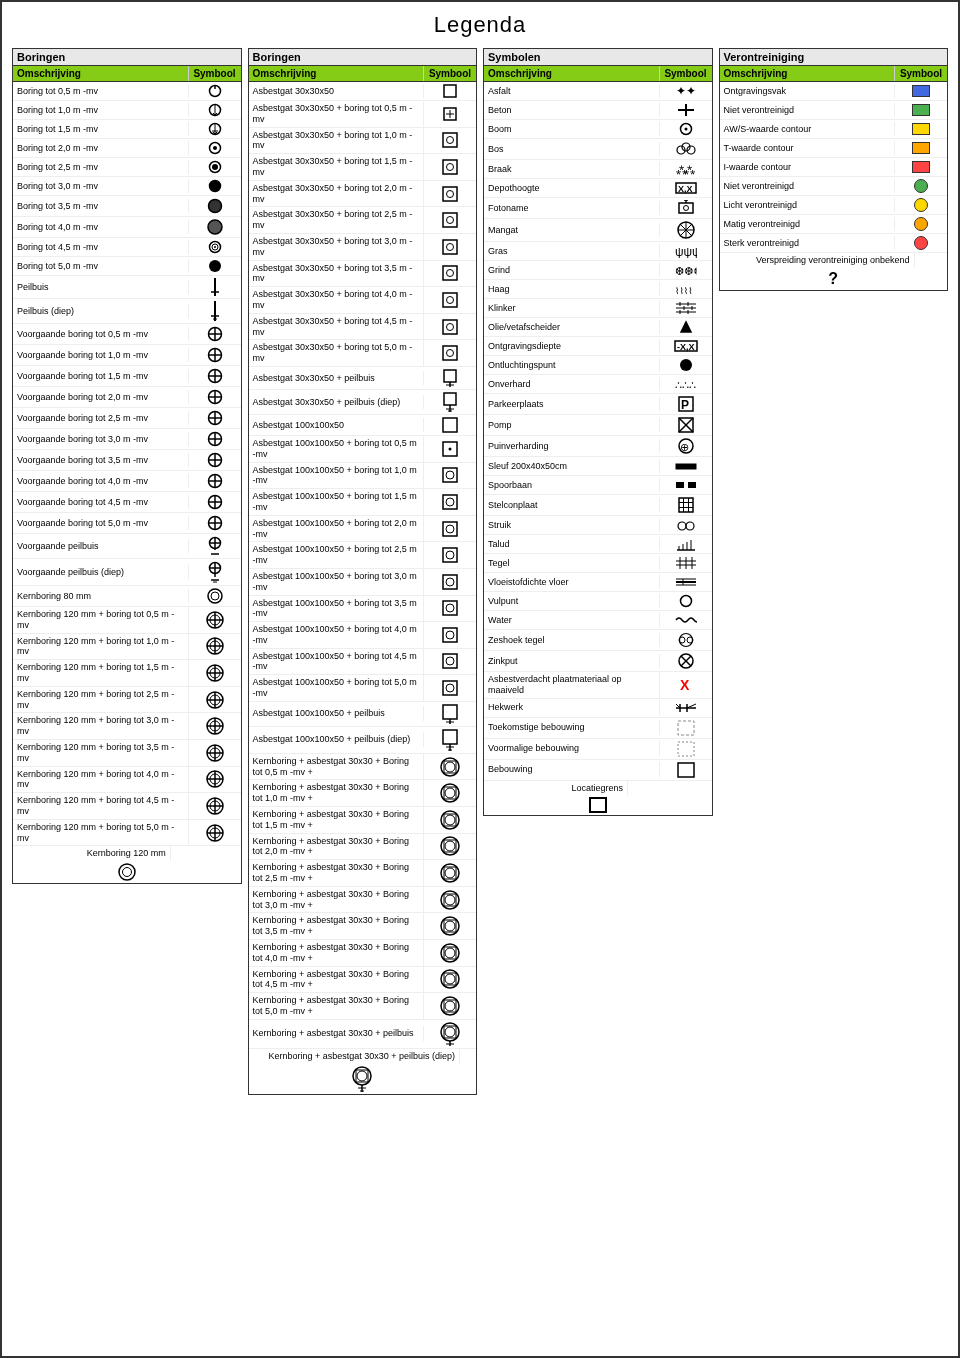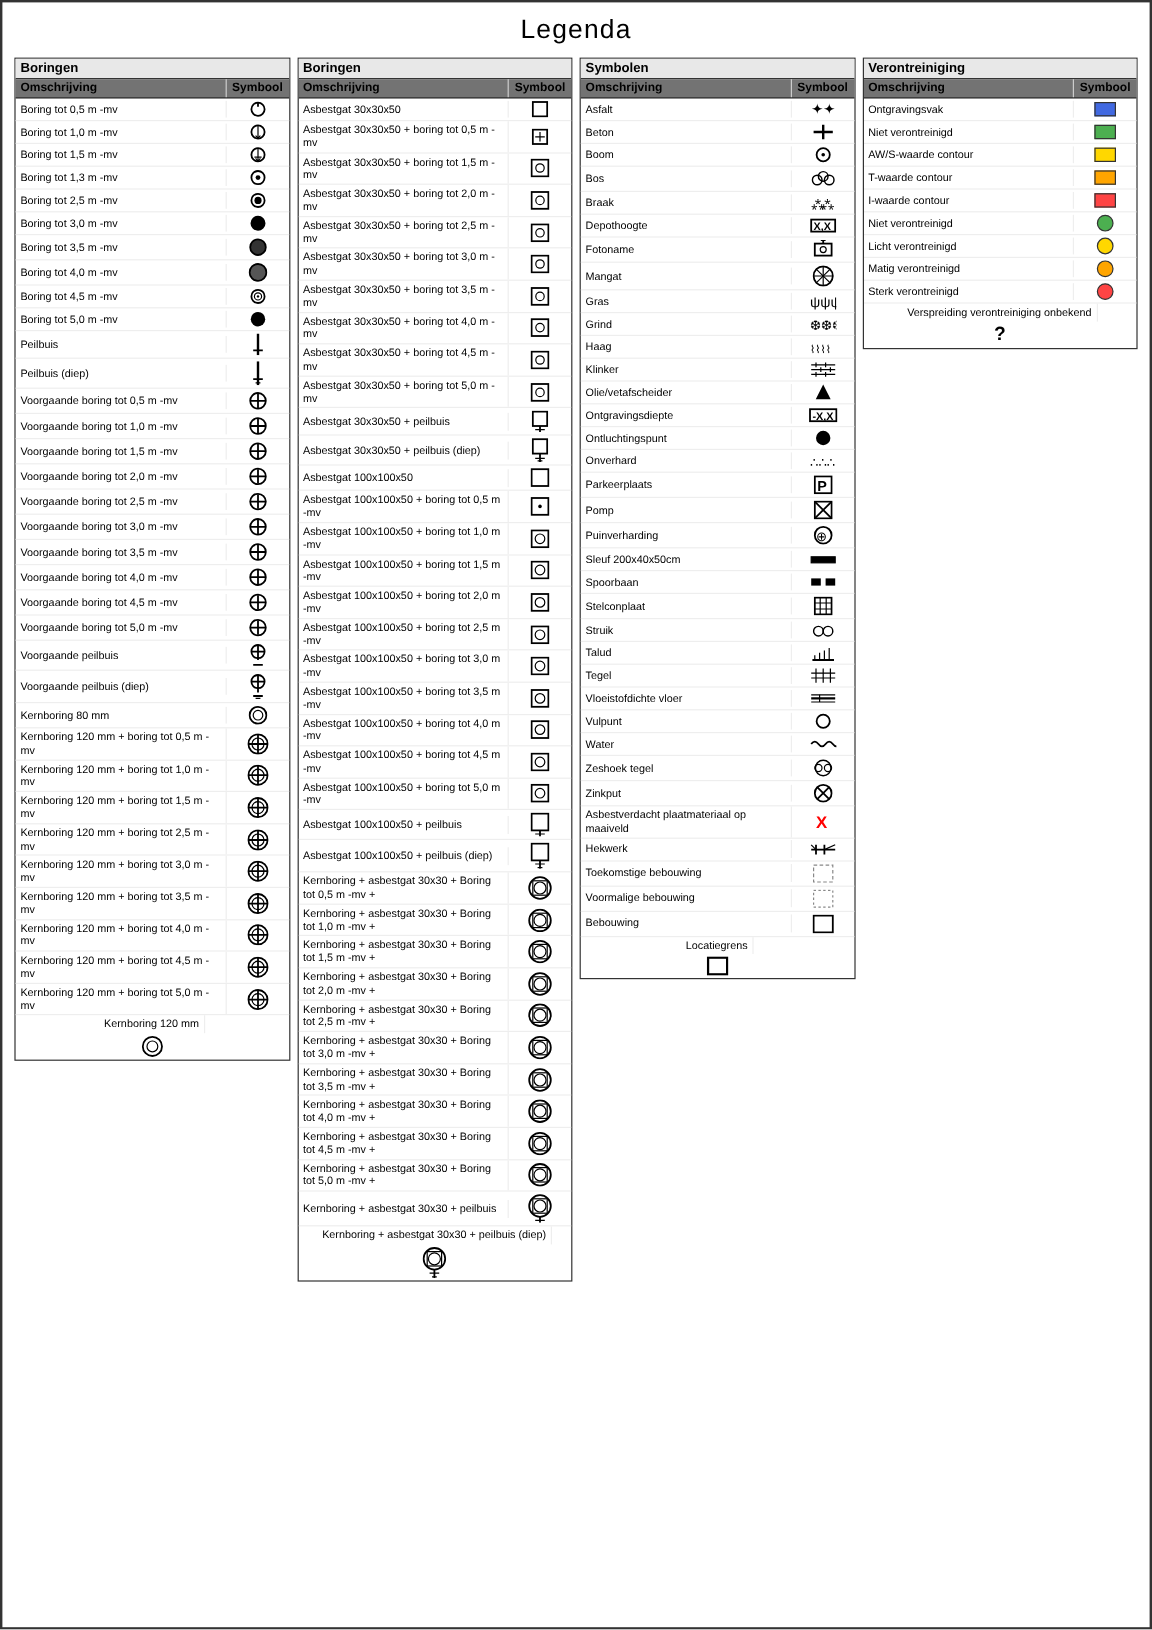--- a/index.html
+++ b/index.html
@@ -35,21 +35,21 @@
     .section-header {
       background: #e8e8e8;
       border-bottom: 1px solid #333;
       padding: 2px 4px;
       font-weight: bold;
       font-size: 11px;
     }
     .col-headers {
       display: flex;
       border-bottom: 1px solid #333;
-      background: #737373;
+      background: #84cc16;
     }
     .col-header-desc {
       flex: 1;
       padding: 2px 4px;
       font-weight: bold;
       font-size: 10px;
       border-right: 1px solid #ccc;
     }
     .col-header-sym {
       width: 52px;
@@ -135,21 +135,21 @@
                   <circle cx="7" cy="7" r="5.5" stroke="#000" stroke-width="1.5" fill="none"></circle>
                   <line x1="7" y1="2" x2="7" y2="12" stroke="#000" stroke-width="1"></line>
                   <line x1="5" y1="10" x2="7" y2="12" stroke="#000" stroke-width="1"></line>
                   <line x1="9" y1="10" x2="7" y2="12" stroke="#000" stroke-width="1"></line>
                   <line x1="4" y1="9" x2="10" y2="9" stroke="#000" stroke-width="1"></line>
                 </svg>
               </span>
             </div>
           </div>
           <div class="legend-row">
-            <div class="legend-desc">Boring tot 1,3 m -mv</div>
+            <div class="legend-desc">Boring tot 2,0 m -mv</div>
             <div class="legend-sym">
               <span style="display: flex; align-items: center; justify-content: center; width: 100%;">
                 <svg width="14" height="14">
                   <circle cx="7" cy="7" r="5.5" stroke="#000" stroke-width="1.5" fill="none"></circle>
                   <circle cx="7" cy="7" r="2" fill="#000"></circle>
                 </svg>
               </span>
             </div>
           </div>
           <div class="legend-row">
@@ -550,20 +550,31 @@
               <span style="display: flex; align-items: center; justify-content: center; width: 100%;">
                 <svg width="14" height="14">
                   <rect x="1" y="1" width="12" height="12" stroke="#000" stroke-width="1.5" fill="none"></rect>
                   <line x1="7" y1="3" x2="7" y2="11" stroke="#000" stroke-width="1"></line>
                   <line x1="3" y1="7" x2="11" y2="7" stroke="#000" stroke-width="1"></line>
                 </svg>
               </span>
             </div>
           </div>
           <div class="legend-row">
+            <div class="legend-desc">Asbestgat 30x30x50 + boring tot 1,0 m -mv</div>
+            <div class="legend-sym">
+              <span style="display: flex; align-items: center; justify-content: center; width: 100%;">
+                <svg width="16" height="16">
+                  <rect x="1" y="1" width="14" height="14" stroke="#000" stroke-width="1.5" fill="none"></rect>
+                  <circle cx="8" cy="8" r="3.5" stroke="#000" stroke-width="1" fill="none"></circle>
+                </svg>
+              </span>
+            </div>
+          </div>
+          <div class="legend-row">
             <div class="legend-desc">Asbestgat 30x30x50 + boring tot 1,5 m -mv</div>
             <div class="legend-sym">
               <span style="display: flex; align-items: center; justify-content: center; width: 100%;">
                 <svg width="16" height="16">
                   <rect x="1" y="1" width="14" height="14" stroke="#000" stroke-width="1.5" fill="none"></rect>
                   <circle cx="8" cy="8" r="3.5" stroke="#000" stroke-width="1" fill="none"></circle>
                 </svg>
               </span>
             </div>
           </div>

